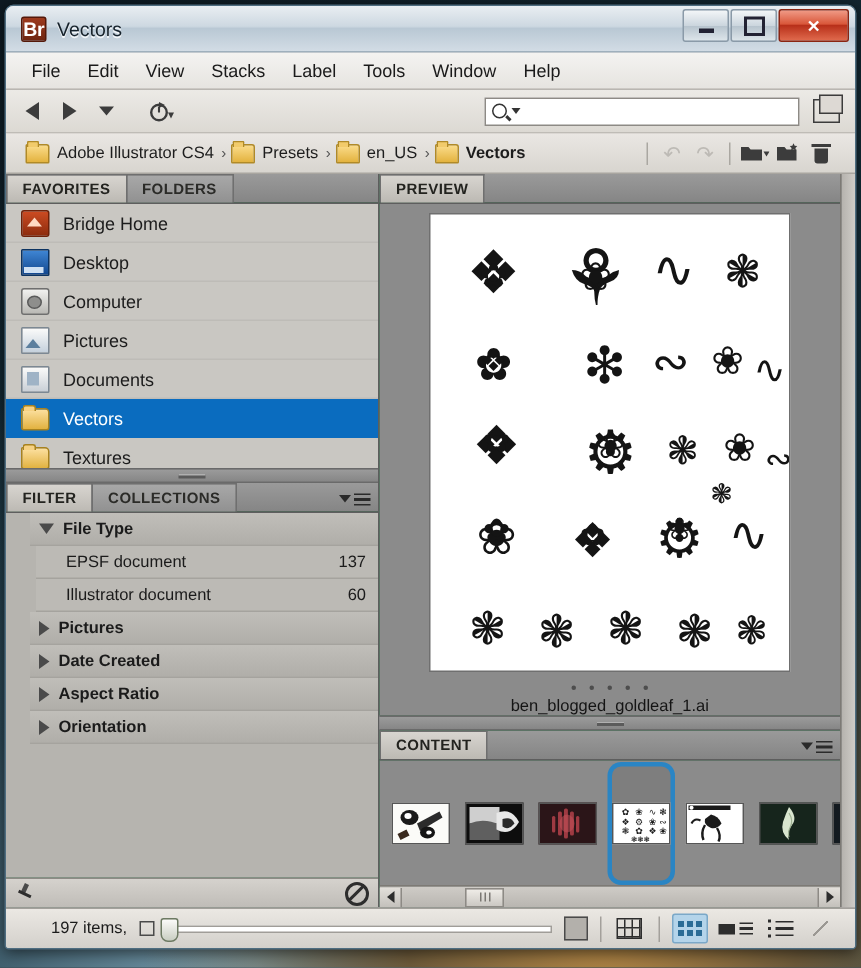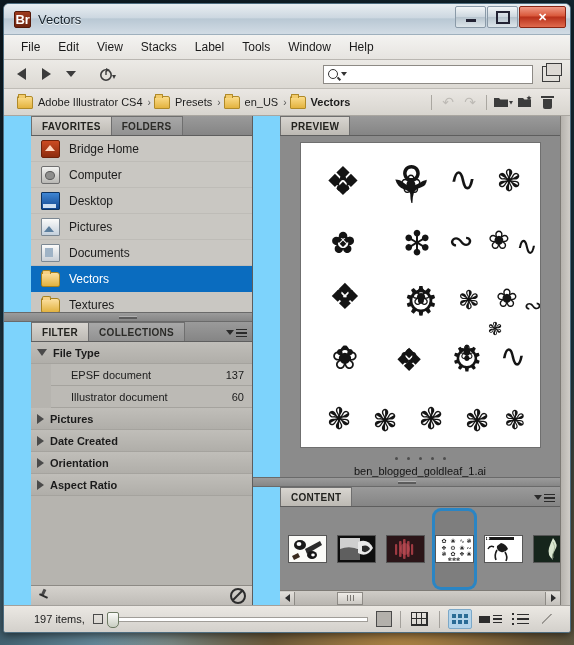--- a/index.html
+++ b/index.html
@@ -105,21 +105,21 @@
   .divline{width:1px;height:15px;background:#aaa7a1;margin:0 4px;}
   .undo{font-size:14px;color:#bdbab5;}
   .trash{width:11px;height:13px;position:relative;}
   .trash:before{content:"";position:absolute;top:0;left:-1px;width:13px;height:2px;background:#3c3c3c;}
   .trash:after{content:"";position:absolute;top:3px;left:1px;width:9px;height:10px;background:#3c3c3c;border-radius:0 0 2px 2px;}
   
   .body{flex:1;display:flex;background:#8b8b8b;overflow:hidden;}
   .leftcol{width:248px;flex:0 0 248px;display:flex;flex-direction:column;background:#8b8b8b;border-right:1px solid #5d5d5d;}
   .rightcol{flex:1;display:flex;flex-direction:column;background:#8b8b8b;}
   
-  .panel{background:#7dd3fc;display:flex;flex-direction:column;overflow:hidden;padding-left:27px;}
+  .panel{background:#14532d;display:flex;flex-direction:column;overflow:hidden;}
   .tabrow{
     height:19px;flex:0 0 19px;display:flex;align-items:flex-end;
     background:linear-gradient(to bottom,#9a9a9a,#858585);
     border-bottom:1px solid #5e5e5e;position:relative;
   }
   .tab{
     height:18px;padding:0 10px;display:flex;align-items:center;
     font-size:10px;font-weight:bold;color:#23231f;letter-spacing:.3px;
     background:linear-gradient(to bottom,#d8d5d0,#bcb9b3);
     border:1px solid #6f6f6f;border-bottom:none;margin-right:-1px;
@@ -155,21 +155,21 @@
     border-top:1px solid #6a6a6a;border-bottom:1px solid #6a6a6a;
     display:flex;align-items:center;justify-content:center;
   }
   .grip i{width:18px;height:2px;background:#5b5b5b;border-top:1px solid #b0b0b0;}
   
   .filterbody{flex:1;background:#b6b4af;overflow:hidden;position:relative;}
   .frow{
     height:21px;display:flex;align-items:center;padding:0 8px 0 6px;gap:6px;
     font-size:11px;color:#1b1b1b;border-bottom:1px solid #a5a39e;
   }
-  .frow.group{font-weight:bold;background:linear-gradient(to bottom,#c0beb9,#b0aea9);}
+  .frow.group{font-weight:bold;background:linear-gradient(to bottom,#c0beb9,#b0aea9);margin-left:16px;}
   .frow.item{padding-left:20px;justify-content:space-between;background:#bcbab5;margin-left:20px;}
   .tri{width:0;height:0;flex:none;}
   .tri.down{border-left:5px solid transparent;border-right:5px solid transparent;border-top:7px solid #4a4a4a;}
   .tri.right{border-top:5px solid transparent;border-bottom:5px solid transparent;border-left:7px solid #4a4a4a;}
   .fcount{font-size:11px;color:#1b1b1b;}
   .filterfoot{
     height:19px;flex:0 0 19px;display:flex;align-items:center;justify-content:space-between;
     padding:0 6px;background:linear-gradient(to bottom,#d5d2cd,#bfbcb7);
     border-top:1px solid #8d8a85;
   }
@@ -337,26 +337,26 @@
         <div class="tabrow">
           <div class="tab">FAVORITES</div>
           <div class="tab inactive">FOLDERS</div>
         </div>
         <div class="favlist">
           <div class="favrow">
             <span class="ico home"></span>
             <span>Bridge Home</span>
           </div>
           <div class="favrow">
+            <span class="ico desk"></span>
+            <span>Desktop</span>
+          </div>
+          <div class="favrow">
             <span class="ico comp"></span>
             <span>Computer</span>
-          </div>
-          <div class="favrow">
-            <span class="ico desk"></span>
-            <span>Desktop</span>
           </div>
           <div class="favrow">
             <span class="ico pic"></span>
             <span>Pictures</span>
           </div>
           <div class="favrow">
             <span class="ico doc"></span>
             <span>Documents</span>
           </div>
           <div class="favrow sel">
@@ -403,25 +403,25 @@
           <div class="frow group">
             <span class="tri right"></span>
             <span>Pictures</span>
           </div>
           <div class="frow group">
             <span class="tri right"></span>
             <span>Date Created</span>
           </div>
           <div class="frow group">
             <span class="tri right"></span>
-            <span>Orientation</span>
+            <span>Aspect Ratio</span>
           </div>
           <div class="frow group">
             <span class="tri right"></span>
-            <span>Aspect Ratio</span>
+            <span>Orientation</span>
           </div>
         </div>
         <div class="filterfoot">
           <span class="pin"></span>
           <span class="noentry"></span>
         </div>
       </div>
     </div>
 
     <div class="rightcol">

